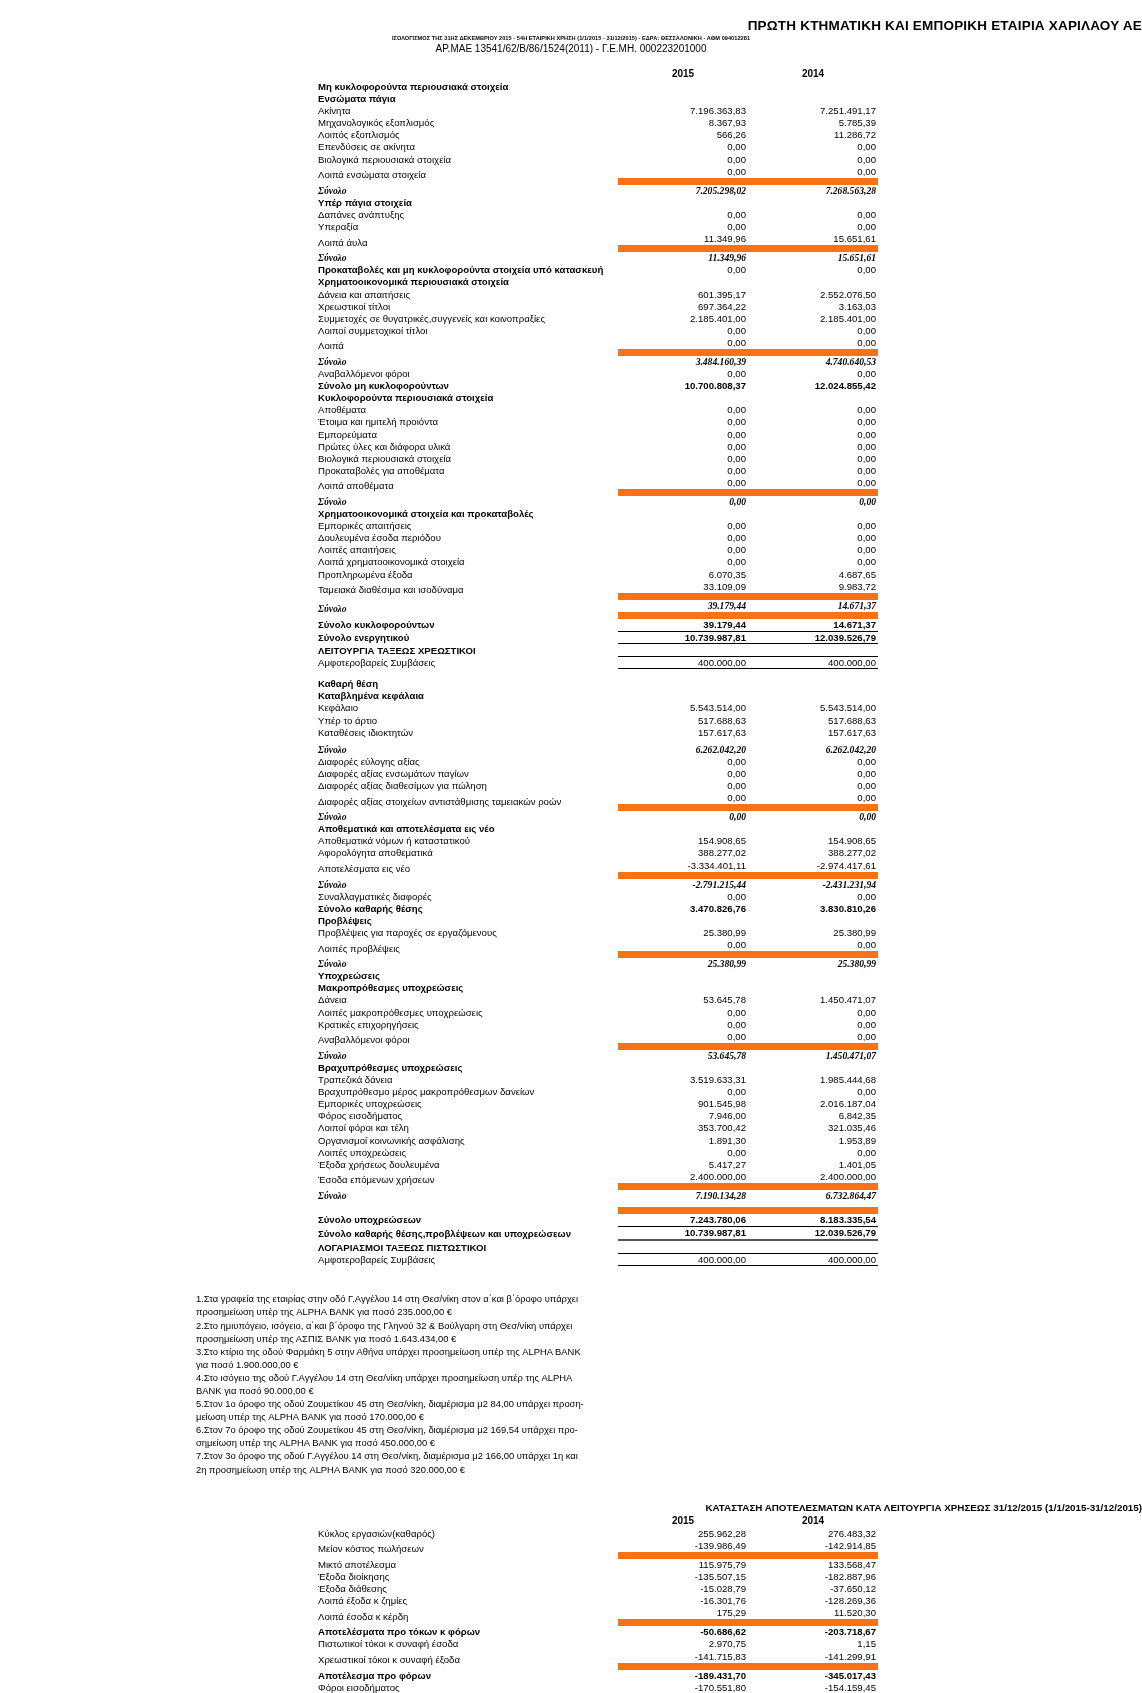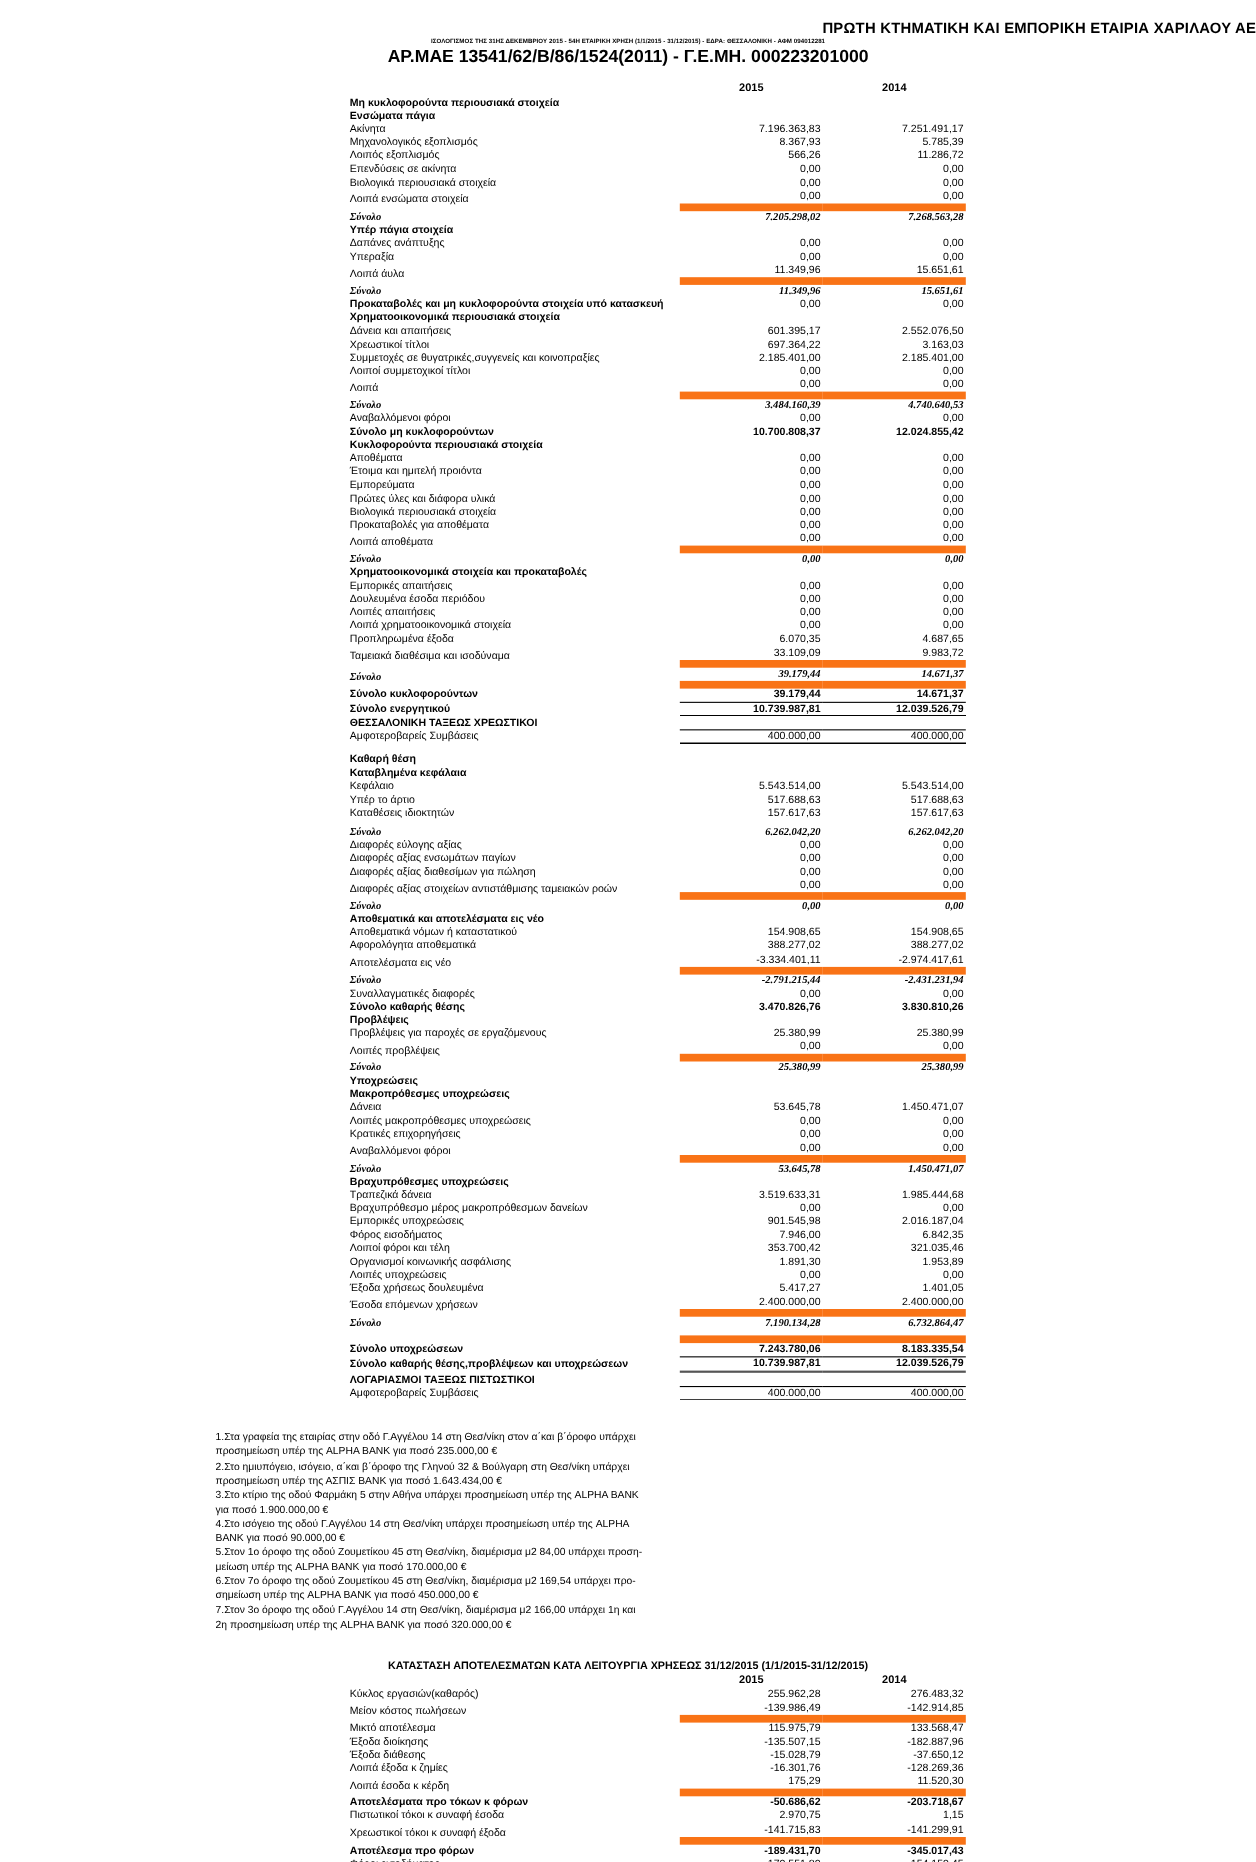--- a/index.html
+++ b/index.html
@@ -30,22 +30,22 @@
   .doc-subtitle{
     text-align:center;
     font-size:5.6px;
     font-weight:bold;
     letter-spacing:.05px;
     margin:0 0 2px 0;
     white-space:nowrap;
   }
   .doc-reg{
     text-align:center;
-    font-size:16px;
-    font-weight:bold;
+    font-size:10px;
+    font-weight:normal;
     margin:0 0 4px 0;
   }
 
   
   .sheet{
     width:560px;
     margin:13px 0 0 318px;
     border-collapse:collapse;
     table-layout:fixed;
     font-size:9.6px;
@@ -98,21 +98,21 @@
   .notes{
     width:640px;
     margin:26px 0 0 196px;
     font-size:9.4px;
     line-height:13.1px;
   }
   .notes p{margin:0;}
 
   
   .is-title{
-    text-align:center;
+    text-align:right;
     font-size:9.8px;
     font-weight:bold;
     margin:26px 0 0 0;
   }
   .is-wrap{margin-top:1px;}
 
   
   .sig-date{
     text-align:center;
     font-size:9.6px;
@@ -359,21 +359,21 @@
           <td class="label">Σύνολο κυκλοφορούντων</td>
           <td class="num">39.179,44</td>
           <td class="num">14.671,37</td>
         </tr>
         <tr class="total-plain dbl-under">
           <td class="label">Σύνολο ενεργητικού</td>
           <td class="num">10.739.987,81</td>
           <td class="num">12.039.526,79</td>
         </tr>
         <tr class="caps">
-          <td class="label">ΘΕΣΣΑΛΟΝΙΚΗ ΤΑΞΕΩΣ ΧΡΕΩΣΤΙΚΟΙ</td>
+          <td class="label">ΛΕΙΤΟΥΡΓΙΑ ΤΑΞΕΩΣ ΧΡΕΩΣΤΙΚΟΙ</td>
           <td class="num"></td>
           <td class="num"></td>
         </tr>
         <tr class="dbl-under">
           <td class="label">Αμφοτεροβαρείς Συμβάσεις</td>
           <td class="num">400.000,00</td>
           <td class="num">400.000,00</td>
         </tr>
         <tr class="spacer">
           <td class="label"></td>

